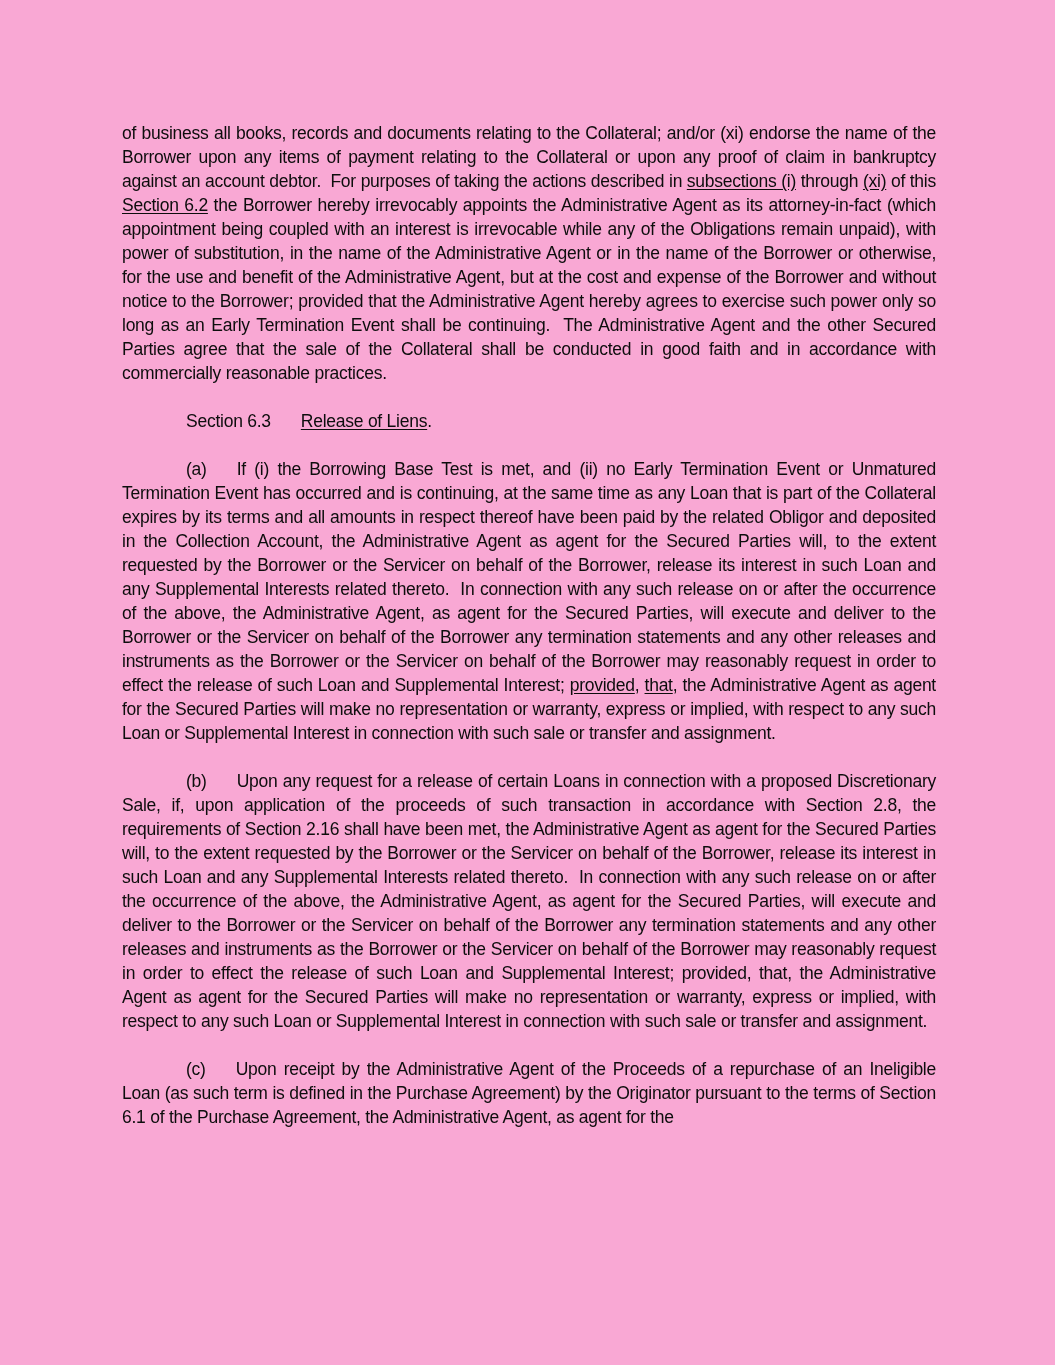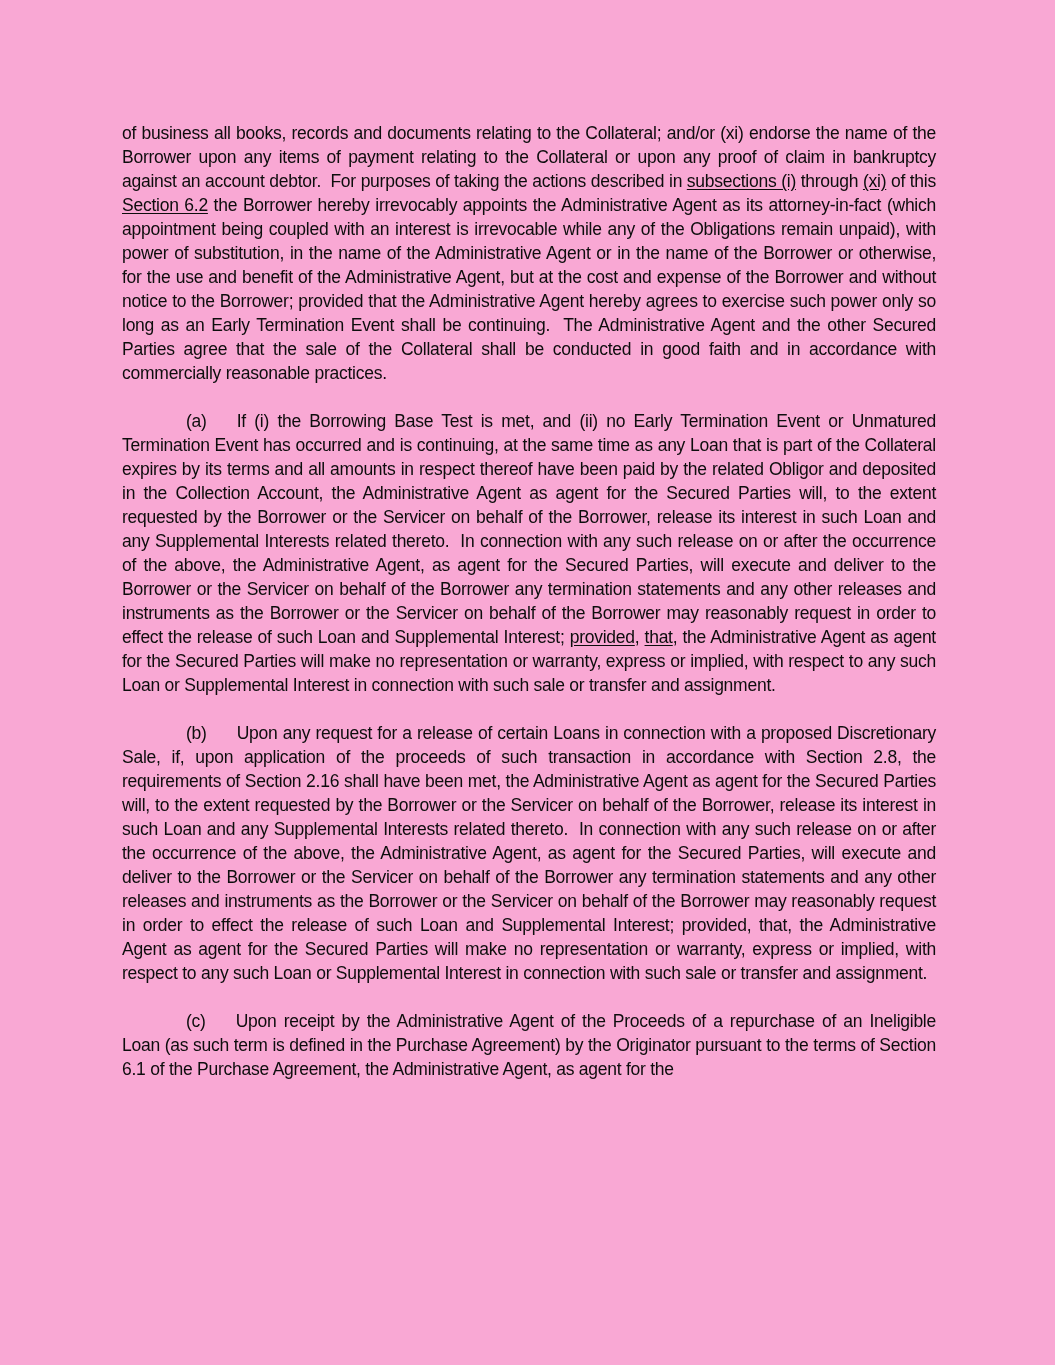--- a/index.html
+++ b/index.html
@@ -54,17 +54,18 @@
     font-size: 17.5px;
     line-height: 24px;
   }
 </style>
 </head>
 <body>
 
 <div class="page">
   <div class="content">
     <p class="para"><span>of business all books, records and documents relating to the Collateral; and/or (xi) endorse the name of the Borrower upon any items of payment relating to the Collateral or upon any proof of claim in bankruptcy against an account debtor.&nbsp; For purposes of taking the actions described in </span><span class="u">subsections (i)</span><span> through </span><span class="u">(xi)</span><span> of this </span><span class="u">Section 6.2</span><span> the Borrower hereby irrevocably appoints the Administrative Agent as its attorney-in-fact (which appointment being coupled with an interest is irrevocable while any of the Obligations remain unpaid), with power of substitution, in the name of the Administrative Agent or in the name of the Borrower or otherwise, for the use and benefit of the Administrative Agent, but at the cost and expense of the Borrower and without notice to the Borrower; provided that the Administrative Agent hereby agrees to exercise such power only so long as an Early Termination Event shall be continuing.&nbsp; The Administrative Agent and the other Secured Parties agree that the sale of the Collateral shall be conducted in good faith and in accordance with commercially reasonable practices.</span></p>
+    <p class="heading"><span>Section 6.3</span><span class="gap" style="width: 30px;"></span><span class="u">Release of Liens</span><span>.</span></p>
     <p class="para indent"><span>(a)</span><span class="gap" style="width: 30px;"></span><span>If (i) the Borrowing Base Test is met, and (ii) no Early Termination Event or Unmatured Termination Event has occurred and is continuing, at the same time as any Loan that is part of the Collateral expires by its terms and all amounts in respect thereof have been paid by the related Obligor and deposited in the Collection Account, the Administrative Agent as agent for the Secured Parties will, to the extent requested by the Borrower or the Servicer on behalf of the Borrower, release its interest in such Loan and any Supplemental Interests related thereto.&nbsp; In connection with any such release on or after the occurrence of the above, the Administrative Agent, as agent for the Secured Parties, will execute and deliver to the Borrower or the Servicer on behalf of the Borrower any termination statements and any other releases and instruments as the Borrower or the Servicer on behalf of the Borrower may reasonably request in order to effect the release of such Loan and Supplemental Interest; </span><span class="u">provided</span><span>, </span><span class="u">that</span><span>, the Administrative Agent as agent for the Secured Parties will make no representation or warranty, express or implied, with respect to any such Loan or Supplemental Interest in connection with such sale or transfer and assignment.</span></p>
     <p class="para indent"><span>(b)</span><span class="gap" style="width: 30px;"></span><span>Upon any request for a release of certain Loans in connection with a proposed Discretionary Sale, if, upon application of the proceeds of such transaction in accordance with Section 2.8, the requirements of Section 2.16 shall have been met, the Administrative Agent as agent for the Secured Parties will, to the extent requested by the Borrower or the Servicer on behalf of the Borrower, release its interest in such Loan and any Supplemental Interests related thereto.&nbsp; In connection with any such release on or after the occurrence of the above, the Administrative Agent, as agent for the Secured Parties, will execute and deliver to the Borrower or the Servicer on behalf of the Borrower any termination statements and any other releases and instruments as the Borrower or the Servicer on behalf of the Borrower may reasonably request in order to effect the release of such Loan and Supplemental Interest; provided, that, the Administrative Agent as agent for the Secured Parties will make no representation or warranty, express or implied, with respect to any such Loan or Supplemental Interest in connection with such sale or transfer and assignment.</span></p>
     <p class="para indent"><span>(c)</span><span class="gap" style="width: 30px;"></span><span>Upon receipt by the Administrative Agent of the Proceeds of a repurchase of an Ineligible Loan (as such term is defined in the Purchase Agreement) by the Originator pursuant to the terms of Section 6.1 of the Purchase Agreement, the Administrative Agent, as agent for the</span></p>
   </div>
 </div>
 
 </body></html>

